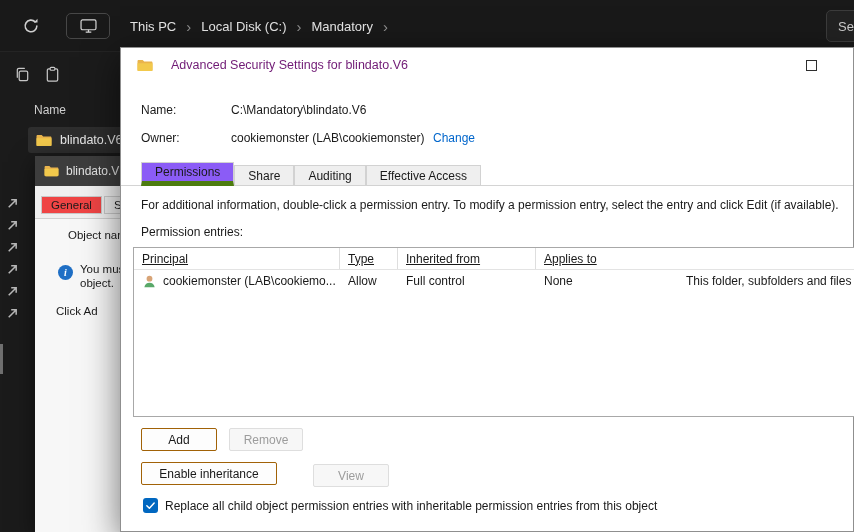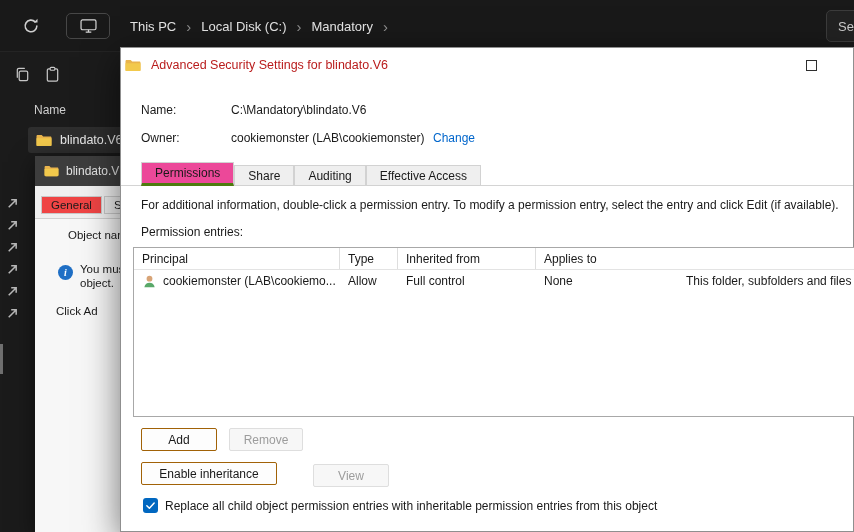--- a/index.html
+++ b/index.html
@@ -43,42 +43,42 @@
   .info-i{ position:absolute; left:23px; top:46px; width:15px; height:15px; border-radius:50%; background:#1f6fc5; color:#fff;
            font-family:"Liberation Serif", serif; font-style:italic; font-weight:bold; font-size:10px;
            display:flex; align-items:center; justify-content:center; }
   .info-l1{ position:absolute; left:45px; top:44px; white-space:nowrap; }
   .info-l2{ position:absolute; left:45px; top:58px; white-space:nowrap; }
   .click-text{ position:absolute; left:21px; top:86px; white-space:nowrap; }
 
   
   .secdlg{ position:absolute; left:120px; top:47px; width:734px; height:485px; background:#fff;
            border:1px solid #8f8f8f; box-shadow:0 10px 34px rgba(0,0,0,.55); font-size:12px; color:#1a1a1a; }
-  .sec-title{ position:absolute; left:0; top:0; right:0; height:34px; display:flex; align-items:center; gap:10px;
-              padding-left:4px; font-size:12.5px; color:#b91c1c; }
+  .sec-title{ position:absolute; left:0; top:0; right:0; height:34px; display:flex; align-items:center; gap:18px;
+              padding-left:16px; font-size:12.5px; color:#701a75; }
   .max-btn{ position:absolute; right:36px; top:12px; width:11px; height:11px; border:1px solid #2e2e2e; cursor:pointer; }
 
   .f-label{ position:absolute; left:20px; white-space:nowrap; }
   .f-value{ position:absolute; left:110px; white-space:nowrap; }
   .row-name .f-label,.row-name .f-value{ top:55px; }
   .row-owner .f-label,.row-owner .f-value{ top:83px; }
   .link{ position:absolute; left:312px; top:83px; color:#0066CC; cursor:pointer; white-space:nowrap; }
 
   .tabstrip{ position:absolute; left:0; right:0; top:114px; height:24px; display:flex; align-items:flex-end; padding-left:20px; }
   .tabstrip::after{ content:""; position:absolute; left:0; right:0; bottom:0; height:1px; background:#d4d4d4; }
   .tab{ display:inline-flex; align-items:center; height:21px; padding:0 13px; border:1px solid #d2d2d2; background:#efefef;
         white-space:nowrap; cursor:pointer; position:relative; z-index:1; }
-  .tab.active{ height:24px; background:#ec4899; border-bottom:3px solid #4d7c0f; z-index:2; }
+  .tab.active{ height:24px; background:#8b5cf6; border-bottom:5px solid #4d7c0f; z-index:2; }
 
   .instruction{ position:absolute; left:20px; top:150px; right:6px; white-space:nowrap; overflow:hidden; }
   .entries-label{ position:absolute; left:20px; top:177px; }
 
   .ptable{ position:absolute; left:12px; top:199px; width:722px; height:170px; border:1px solid #a8a8a8; background:#fff; overflow:hidden; }
   .thead,.trow{ display:grid; grid-template-columns:206px 58px 138px 142px 1fr; height:22px; }
-  .thead{ border-bottom:1px solid #e3e3e3; }
+  .thead{ border-bottom:1px solid #e3e3e3;text-decoration:underline; }
   .th{ display:flex; align-items:center; padding-left:8px; border-right:1px solid #dedede; white-space:nowrap; overflow:hidden; cursor:pointer; }
   .th:last-child{ border-right:none; }
   .td{ display:flex; align-items:center; padding-left:8px; gap:6px; white-space:nowrap; overflow:hidden; }
 
   .btn{ position:absolute; height:23px; display:flex; align-items:center; justify-content:center; border-radius:2px;
         background:#fdfdfd; border:1px solid #a16207; cursor:pointer; }
   .btn.disabled{ background:#f7f7f7; border:1px solid #dedede; color:#9c9c9c; cursor:default; }
   .btn-add{ left:20px; top:380px; width:76px; }
   .btn-remove{ left:108px; top:380px; width:74px; }
   .btn-view{ left:192px; top:380px; width:76px;margin-top:36px; }

